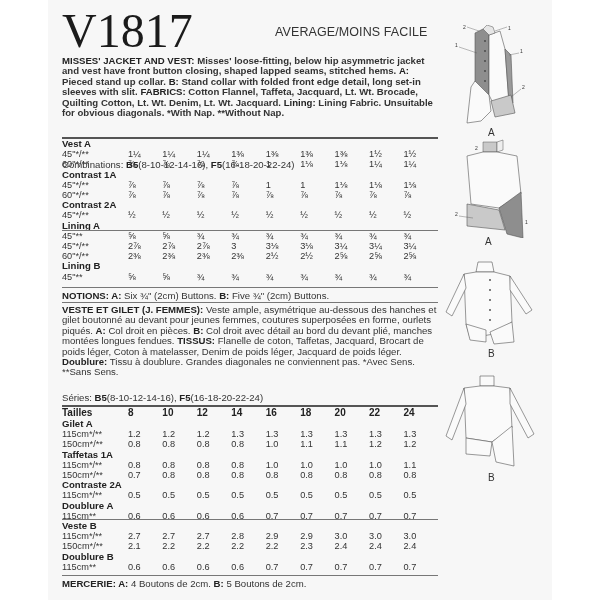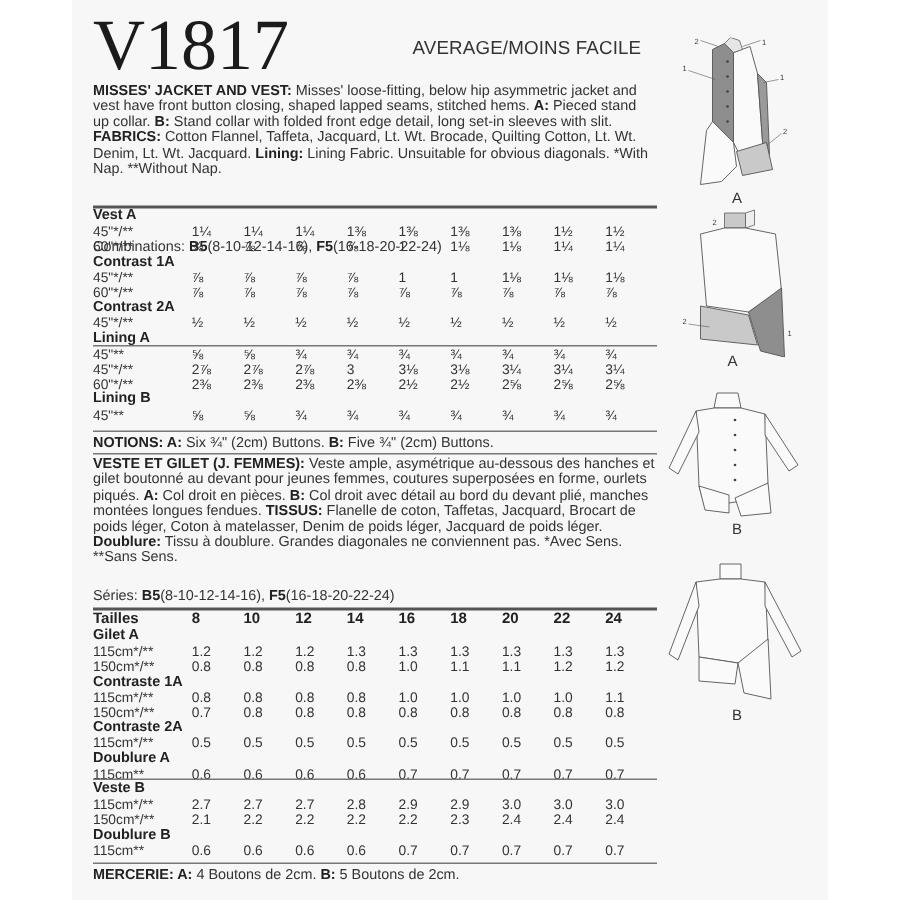--- a/index.html
+++ b/index.html
@@ -41,21 +41,21 @@
   .illus-label { position: absolute; font-size: 10px; color: #333; }
 </style>
 </head>
 <body>
 
 <div class="panel"></div>
 
 <div class="code">V1817</div>
 <div class="difficulty">AVERAGE/MOINS FACILE</div>
 
-<div class="desc" style="top:56px;">
+<div class="desc" style="top:56px;font-weight:bold;">
   <b>MISSES' JACKET AND VEST:</b><span> Misses' loose-fitting, below hip asymmetric jacket and vest have front button closing, shaped lapped seams, stitched hems. </span><b>A:</b><span> Pieced stand up collar. </span><b>B:</b><span> Stand collar with folded front edge detail, long set-in sleeves with slit. </span><b>FABRICS:</b><span> Cotton Flannel, Taffeta, Jacquard, Lt. Wt. Brocade, Quilting Cotton, Lt. Wt. Denim, Lt. Wt.  Jacquard. </span><b>Lining:</b><span> Lining Fabric. Unsuitable for obvious diagonals. *With Nap. **Without Nap.</span>
 </div>
 
 <div class="combo" style="top:124px;margin-top:35px;">
   <span>Combinations:</span>
   <b>B5</b><span>(8-10-12-14-16)</span>, <b>F5</b><span>(16-18-20-22-24)</span>
 </div>
 <div class="rule" style="top:137px;"></div>
 
 <table class="yard" id="en-table" style="top:139px;">
@@ -238,21 +238,21 @@
         <td class="v">0.8</td>
         <td class="v">0.8</td>
         <td class="v">0.8</td>
         <td class="v">1.0</td>
         <td class="v">1.1</td>
         <td class="v">1.1</td>
         <td class="v">1.2</td>
         <td class="v">1.2</td>
       </tr>
       <tr class="grp">
-        <td colspan="10">Contraste 1A</td>
+        <td colspan="10">Taffetas 1A</td>
       </tr>
       <tr>
         <td class="lbl">115cm*/**</td>
         <td class="v">0.8</td>
         <td class="v">0.8</td>
         <td class="v">0.8</td>
         <td class="v">0.8</td>
         <td class="v">1.0</td>
         <td class="v">1.0</td>
         <td class="v">1.0</td>

